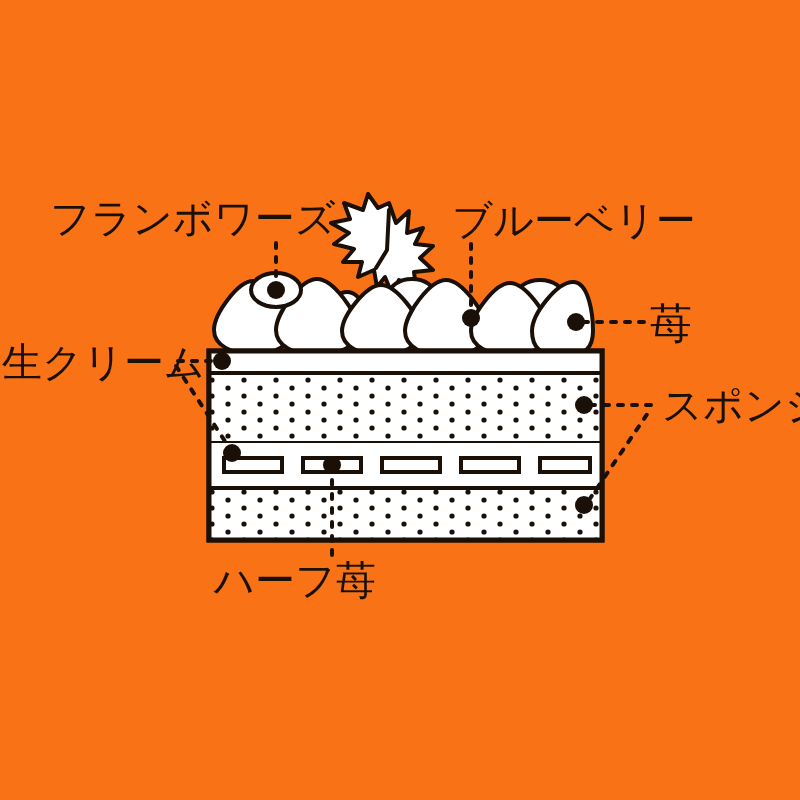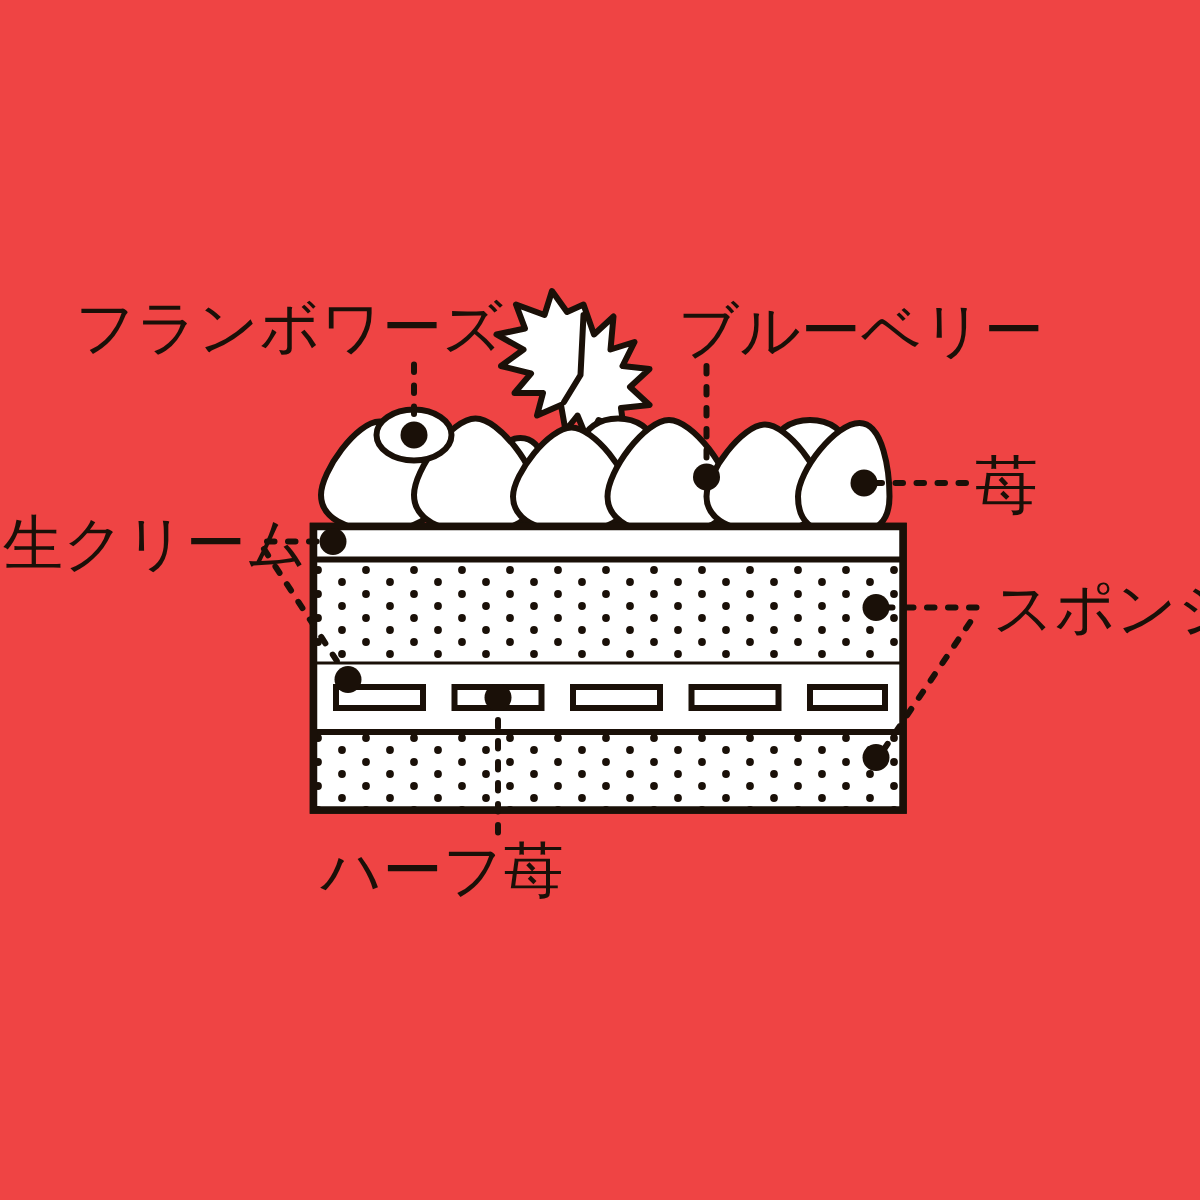--- a/index.html
+++ b/index.html
@@ -8,21 +8,21 @@
     padding: 0;
     background: #ffffff;
   }
   body {
     font-family: "DejaVu Sans", "Liberation Sans", sans-serif;
   }
   #stage {
     position: relative;
     width: 800px;
     height: 800px;
-    background: #ef4444;
+    background: #f97316;
     overflow: hidden;
   }
   #diagram-svg {
     position: absolute;
     left: 0;
     top: 0;
     width: 800px;
     height: 800px;
     display: block;
   }

